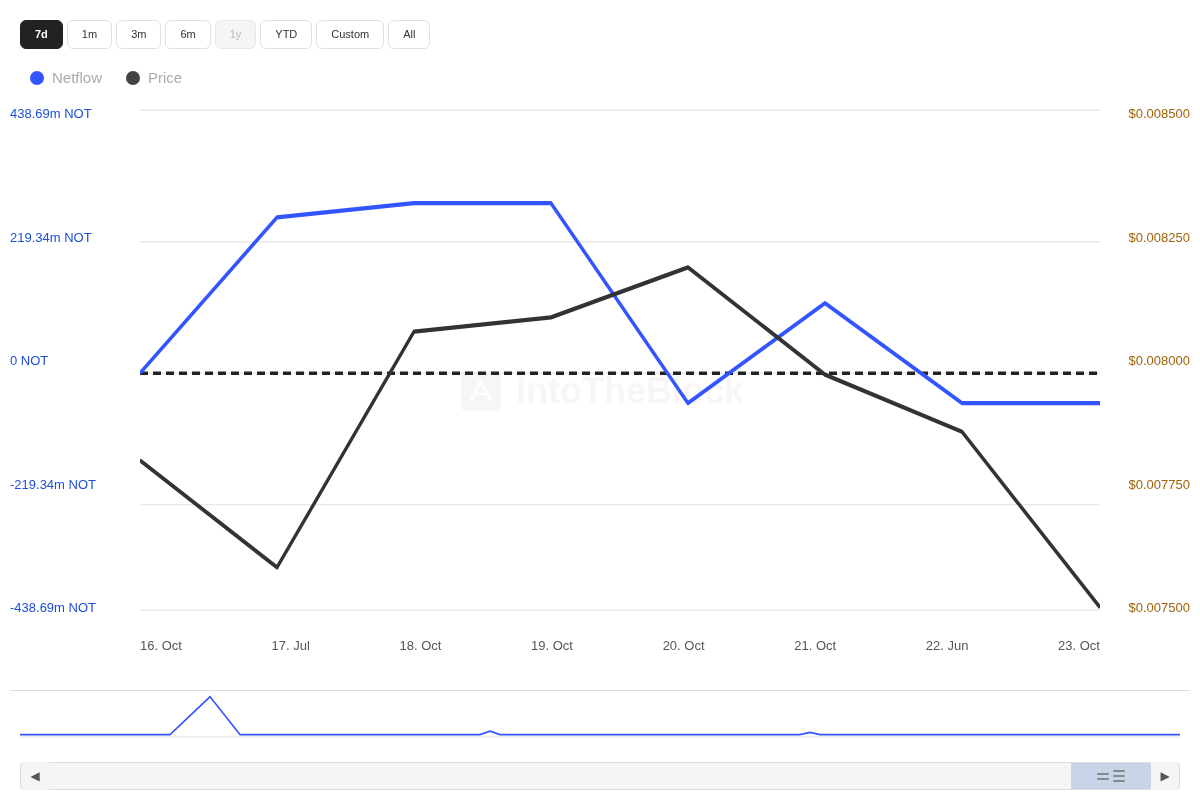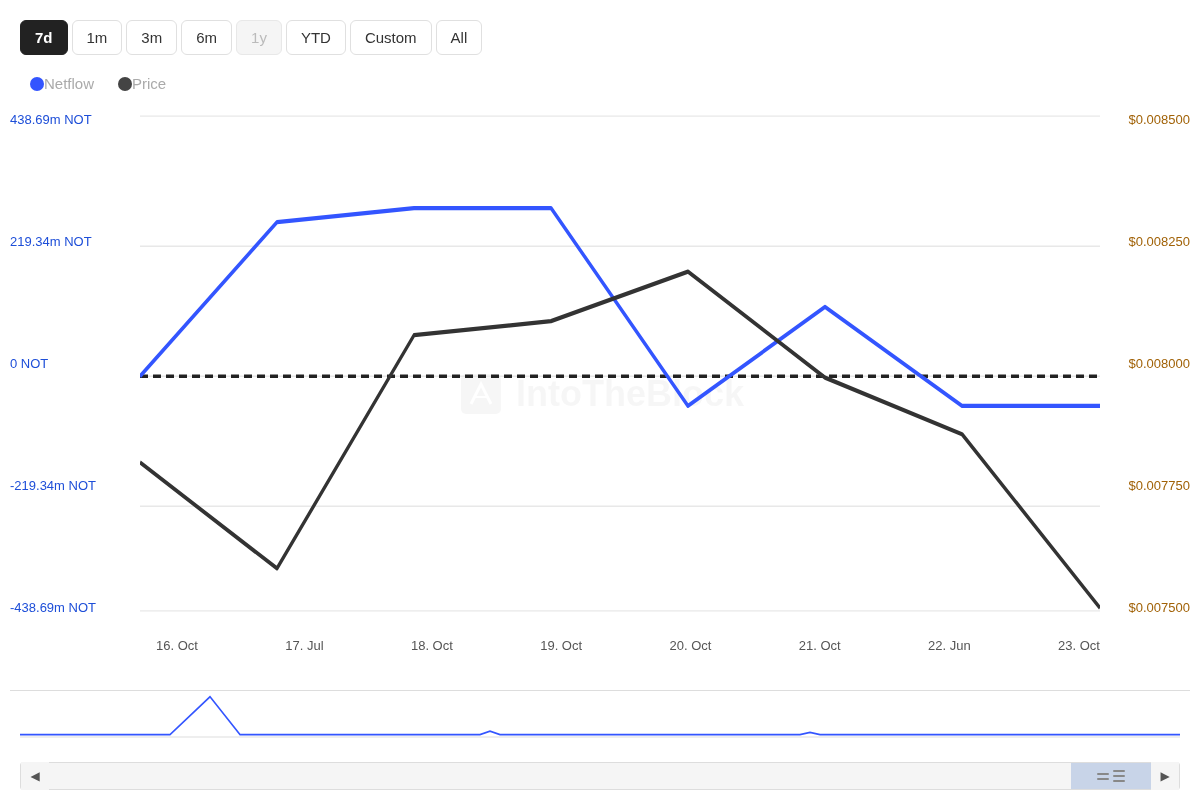--- a/index.html
+++ b/index.html
@@ -28,21 +28,21 @@
       gap: 4px;
       margin-bottom: 20px;
       padding-left: 10px;
     }
 
     .time-btn {
       padding: 6px 14px;
       border-radius: 6px;
       border: 1px solid #e0e0e0;
       background: #fff;
-      font-size: 15px;
+      font-size: 11px;
       font-weight: 500;
       color: #333;
       cursor: pointer;
       line-height: 1.4;
     }
 
     .time-btn.active {
       background: #222;
       color: #fff;
       border-color: #222;
@@ -61,20 +61,21 @@
       display: flex;
       align-items: center;
       gap: 24px;
       margin-bottom: 10px;
       padding-left: 20px;
     }
 
     .legend-item {
       display: flex;
       align-items: center;
+      gap: 8px;
       font-size: 15px;
       color: #aaa;
     }
 
     .legend-dot {
       width: 14px;
       height: 14px;
       border-radius: 50%;
     }
 
@@ -160,21 +161,21 @@
       left: 130px;
       right: 90px;
       top: 0;
       bottom: 60px;
     }
 
     
     .x-axis {
       position: absolute;
       bottom: 5px;
-      left: 146px;
+      left: 130px;
       right: 90px;
       display: flex;
       justify-content: space-between;
       height: 50px;
       align-items: flex-start;
       padding-top: 8px;
     }
 
     .x-label {
       font-size: 13px;

